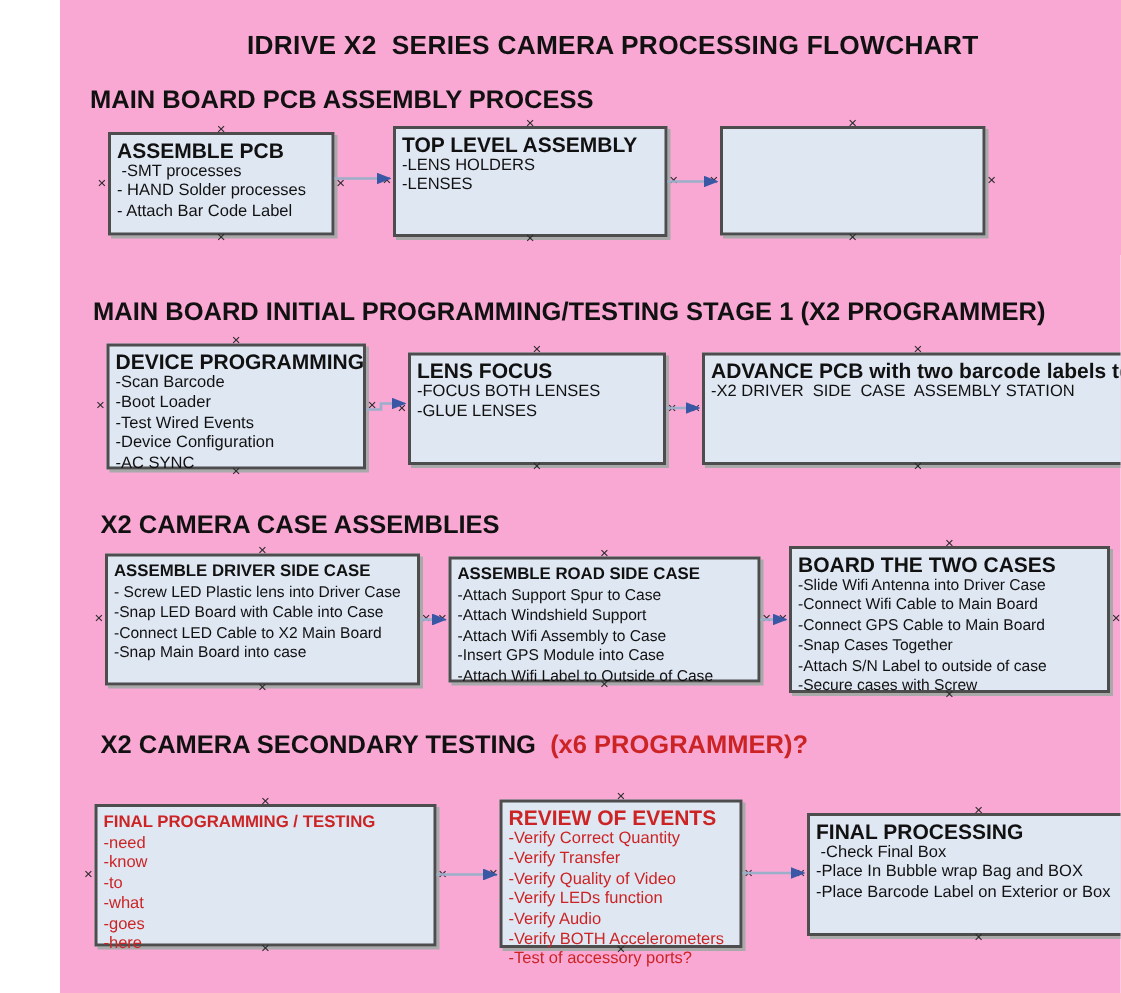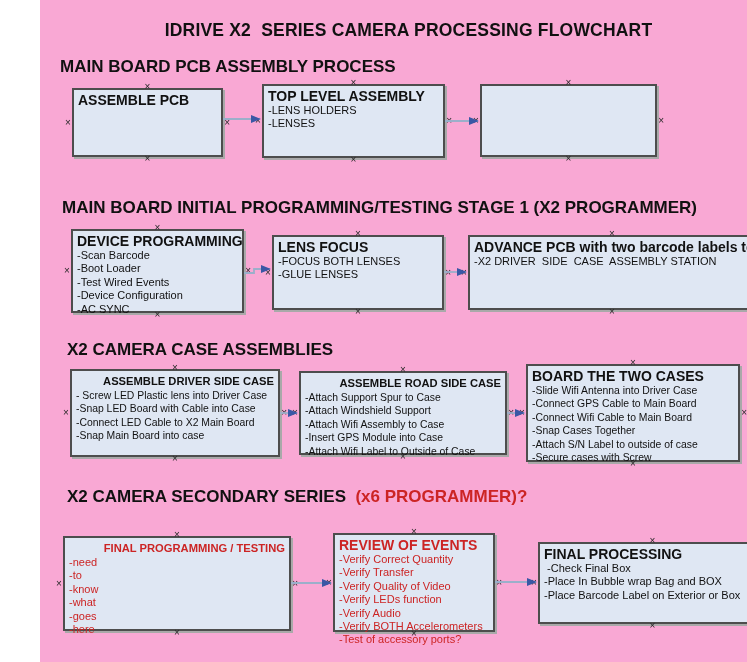--- a/index.html
+++ b/index.html
@@ -11,21 +11,21 @@
   .sec-heading .red-part{color:var(--red_text);}
   #h1{top:57px;left:20px}
   #h2{top:198px;left:22px}
   #h3{top:340px;left:27px}
   #h4{top:487px;left:27px}
 
   .box{position:absolute;background:var(--box_fill);border:2px solid var(--box_border);
        box-sizing:border-box;padding:2px 4px;box-shadow:2px 2px 0 0 #a9a9a9;}
   .box .title{font-weight:bold;font-size:14px;line-height:16px;white-space:pre;}
   .box .item{font-size:11px;line-height:13.4px;white-space:pre;}
-  .box.small-title .title{font-size:11.2px;text-align:right;}
+  .box.small-title .title{font-size:11.2px;}
   .box.small-items .item{font-size:10.4px;}
   .box.red-box .title,.box.red-box .item{color:var(--red_text);}
 
   #b11{left:32px;top:88px;width:151px;height:69px;}
   #b12{left:222px;top:84px;width:183px;height:74px;}
   #b13{left:440px;top:84px;width:177px;height:73px;}
   #b21{left:31px;top:229px;width:173px;height:84px;}
   #b22{left:232px;top:235px;width:172px;height:75px;}
   #b23{left:428px;top:235px;width:288px;height:75px;}
   #b31{left:30px;top:369px;width:210px;height:88px;}
@@ -48,24 +48,29 @@
 </head>
 <body>
 
 <div class="stage">
 
   <div class="page-title">IDRIVE X2  SERIES CAMERA PROCESSING FLOWCHART</div>
 
   <div class="sec-heading" id="h1">MAIN BOARD PCB ASSEMBLY PROCESS</div>
   <div class="sec-heading" id="h2">MAIN BOARD INITIAL PROGRAMMING/TESTING STAGE 1 (X2 PROGRAMMER)</div>
   <div class="sec-heading" id="h3">X2 CAMERA CASE ASSEMBLIES</div>
-  <div class="sec-heading" id="h4"><span>X2 CAMERA SECONDARY SERIES </span><span class="red-part"> (x6 PROGRAMMER)?</span></div>
+  <div class="sec-heading" id="h4"><span>X2 CAMERA SECONDARY TESTING </span><span class="red-part"> (x6 PROGRAMMER)?</span></div>
 
   <div class="box" id="b11">
     <div class="title">ASSEMBLE PCB</div>
+    <div class="items">
+        <div class="item"> -SMT processes</div>
+        <div class="item">- HAND Solder processes</div>
+        <div class="item">- Attach Bar Code Label</div>
+      </div>
   <span class="conn conn-t">×</span>
       <span class="conn conn-b">×</span>
       <span class="conn conn-l">×</span>
       <span class="conn conn-r">×</span>
     </div>
   <div class="box" id="b12">
     <div class="title">TOP LEVEL ASSEMBLY</div>
     <div class="items">
         <div class="item">-LENS HOLDERS</div>
         <div class="item">-LENSES</div>
@@ -143,38 +148,38 @@
       </div>
   <span class="conn conn-t">×</span>
       <span class="conn conn-b">×</span>
       <span class="conn conn-l">×</span>
       <span class="conn conn-r">×</span>
     </div>
   <div class="box small-items" id="b33">
     <div class="title">BOARD THE TWO CASES</div>
     <div class="items">
         <div class="item">-Slide Wifi Antenna into Driver Case</div>
+        <div class="item">-Connect Wifi Cable to Main Board</div>
         <div class="item">-Connect GPS Cable to Main Board</div>
-        <div class="item">-Connect Wifi Cable to Main Board</div>
         <div class="item">-Snap Cases Together</div>
         <div class="item">-Attach S/N Label to outside of case</div>
         <div class="item">-Secure cases with Screw</div>
       </div>
   <span class="conn conn-t">×</span>
       <span class="conn conn-b">×</span>
       <span class="conn conn-l">×</span>
       <span class="conn conn-r">×</span>
     </div>
 
   <div class="box red-box small-title" id="b41">
     <div class="title">FINAL PROGRAMMING / TESTING</div>
     <div class="items">
         <div class="item">-need</div>
+        <div class="item">-know</div>
         <div class="item">-to</div>
-        <div class="item">-know</div>
         <div class="item">-what</div>
         <div class="item">-goes</div>
         <div class="item">-here</div>
       </div>
   <span class="conn conn-t">×</span>
       <span class="conn conn-b">×</span>
       <span class="conn conn-l">×</span>
       <span class="conn conn-r">×</span>
     </div>
   <div class="box red-box" id="b42">

